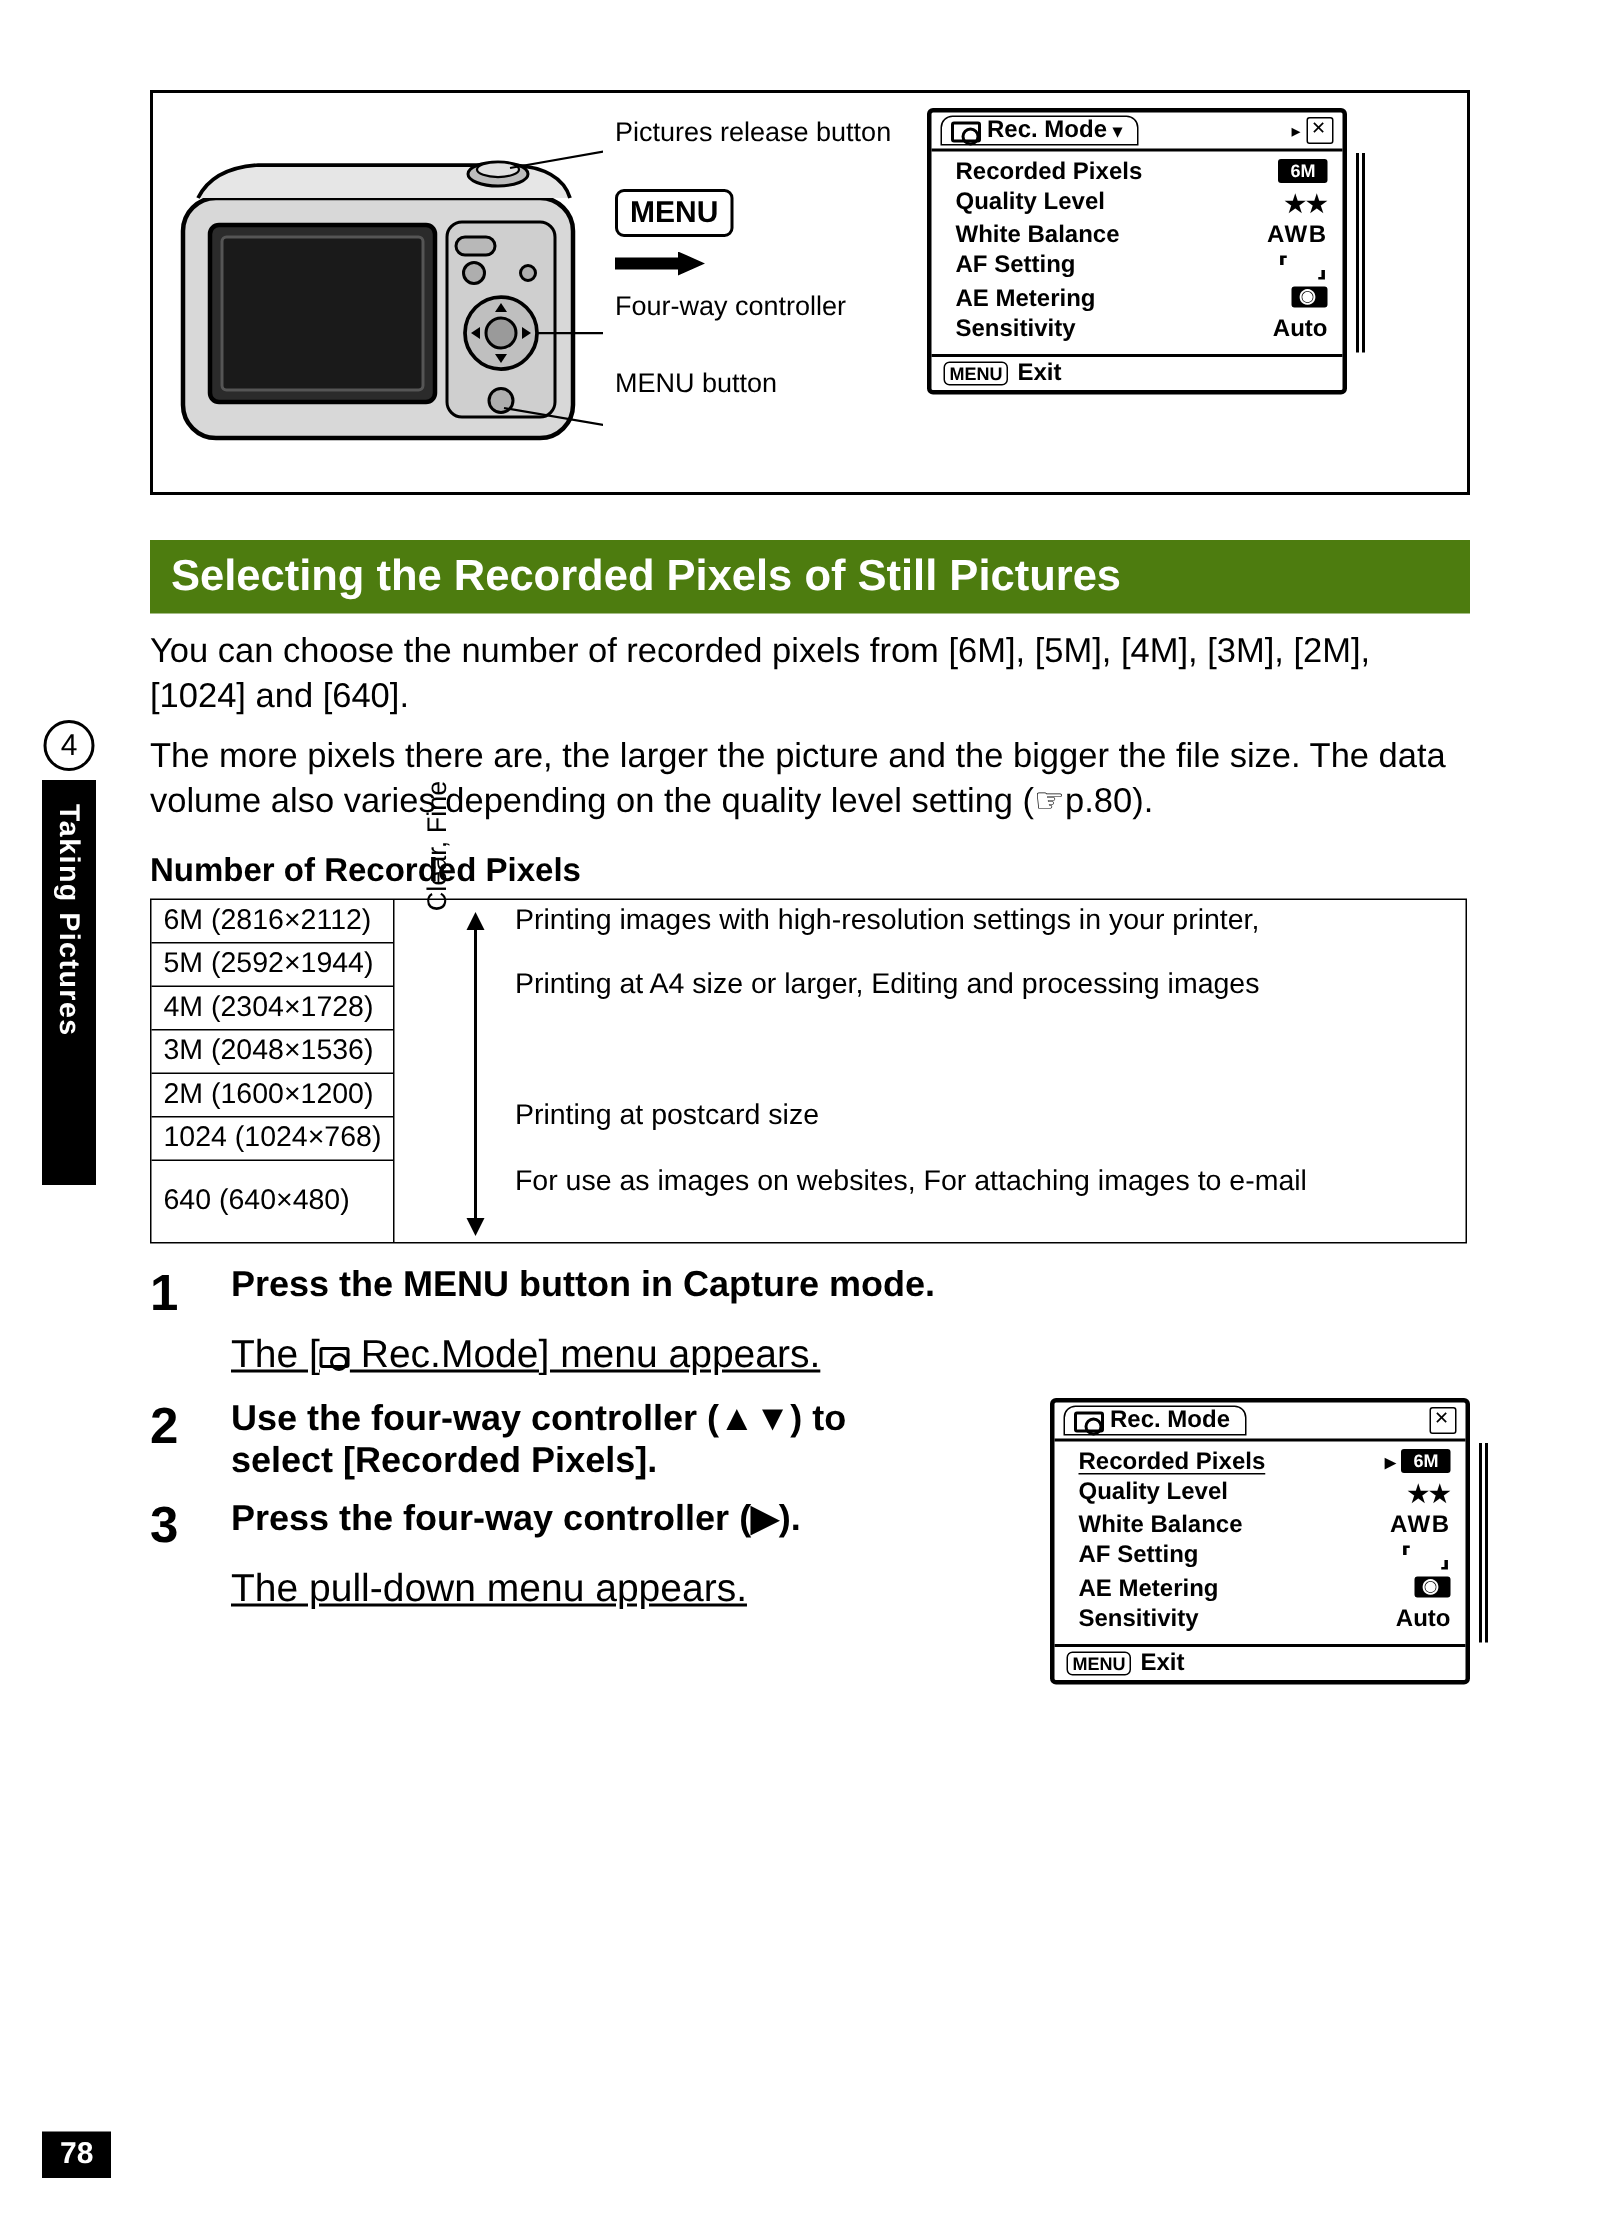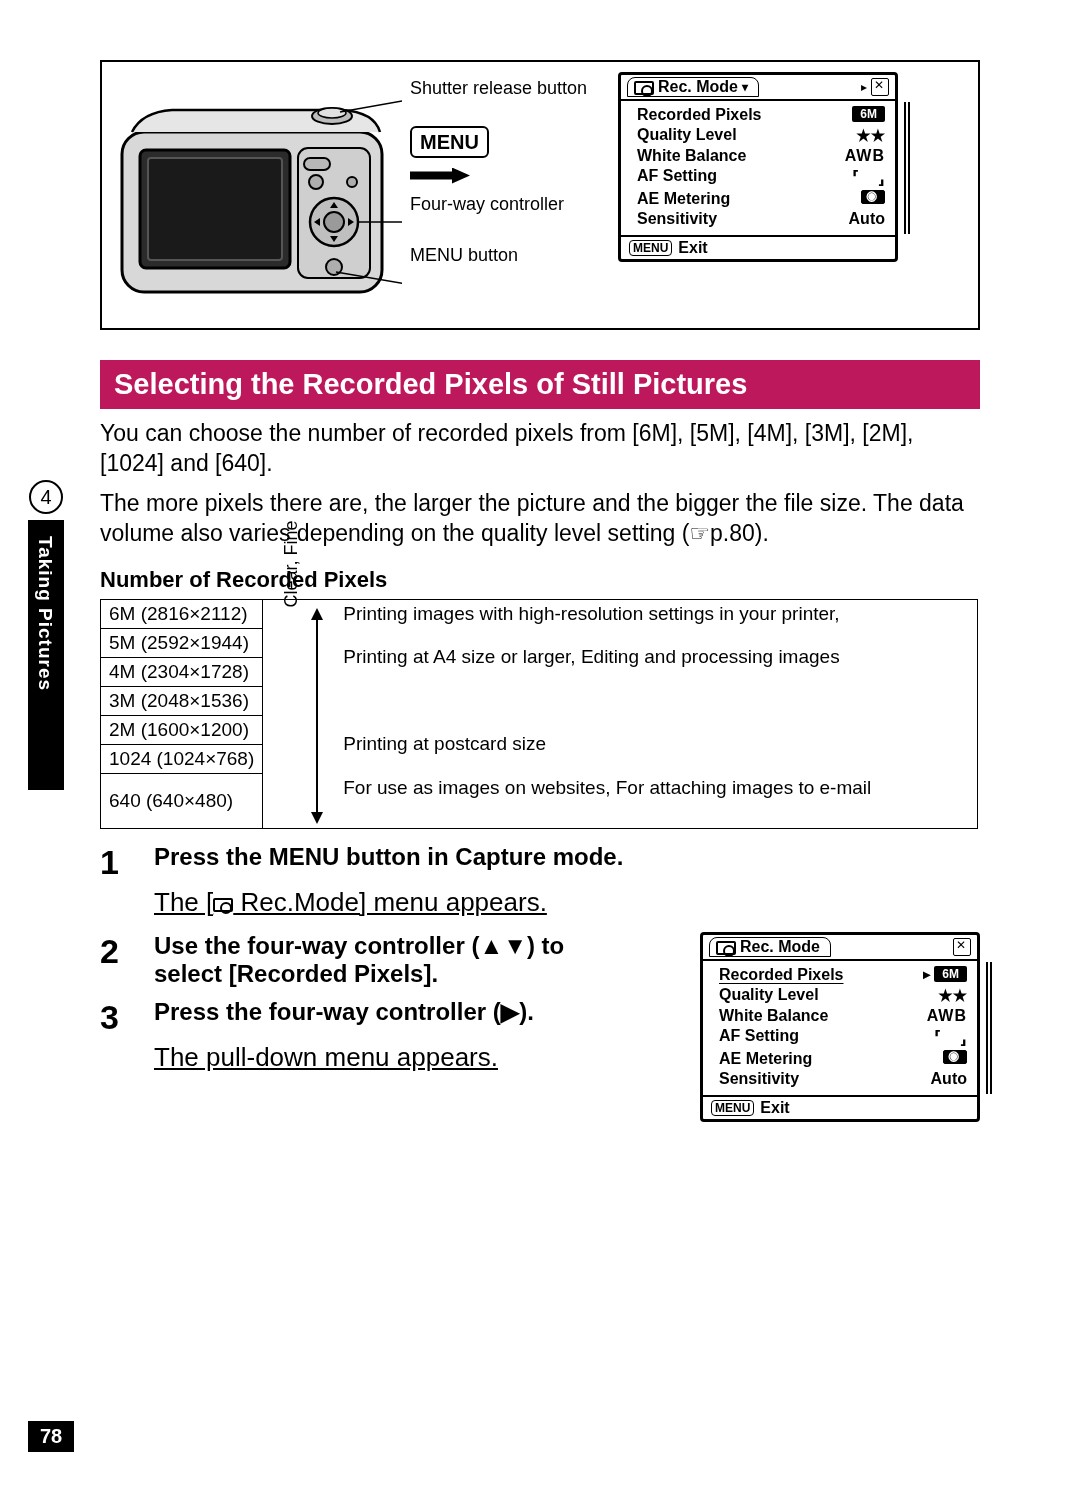--- a/index.html
+++ b/index.html
@@ -97,21 +97,21 @@
   }
   .menu-footer .mbtn{
     border:1.5px solid #000; border-radius:4px; font-size:12px; padding:0 3px;
   }
   .scroll-gutter{
     position:absolute; right:-12px; top:30px; bottom:28px; width:6px;
     border-left:2px solid #000; border-right:2px solid #000;
   }
   
   .heading-bar {
-    background:#be185d; color:#fff;
+    background:#4d7c0f; color:#fff;
     font-size:29px; font-weight:bold;
     padding: 8px 14px;
     margin-left: 40px;
   }
   .body-text {
     margin-left: 40px;
     font-size: 23px;
     line-height: 1.3;
     margin-top: 10px;
   }
@@ -232,21 +232,21 @@
         <circle cx="222" cy="195" r="8" fill="#aeaeae" stroke="#000" stroke-width="2"></circle>
         <rect x="192" y="86" width="26" height="12" rx="6" fill="#b8b8b8" stroke="#000" stroke-width="2"></rect>
 
         <line x1="228" y1="40" x2="330" y2="22" stroke="#000" stroke-width="1.5"></line>
         <line x1="246" y1="150" x2="330" y2="150" stroke="#000" stroke-width="1.5"></line>
         <line x1="224" y1="200" x2="330" y2="218" stroke="#000" stroke-width="1.5"></line>
       </svg>
     </div>
 
     <div class="labels-col">
-      <div class="lab">Shutter release button</div>
+      <div class="lab">Pictures release button</div>
       <div style="height:20px"></div>
       <div class="menu-btn-label">MENU</div>
       <div class="arrow-right"></div>
       <div class="lab">Four-way controller</div>
       <div class="lab lab-gap2">MENU button</div>
     </div>
 
     <div style="position:relative;">
       <div class="menu-screen">
         <div class="menu-header">

